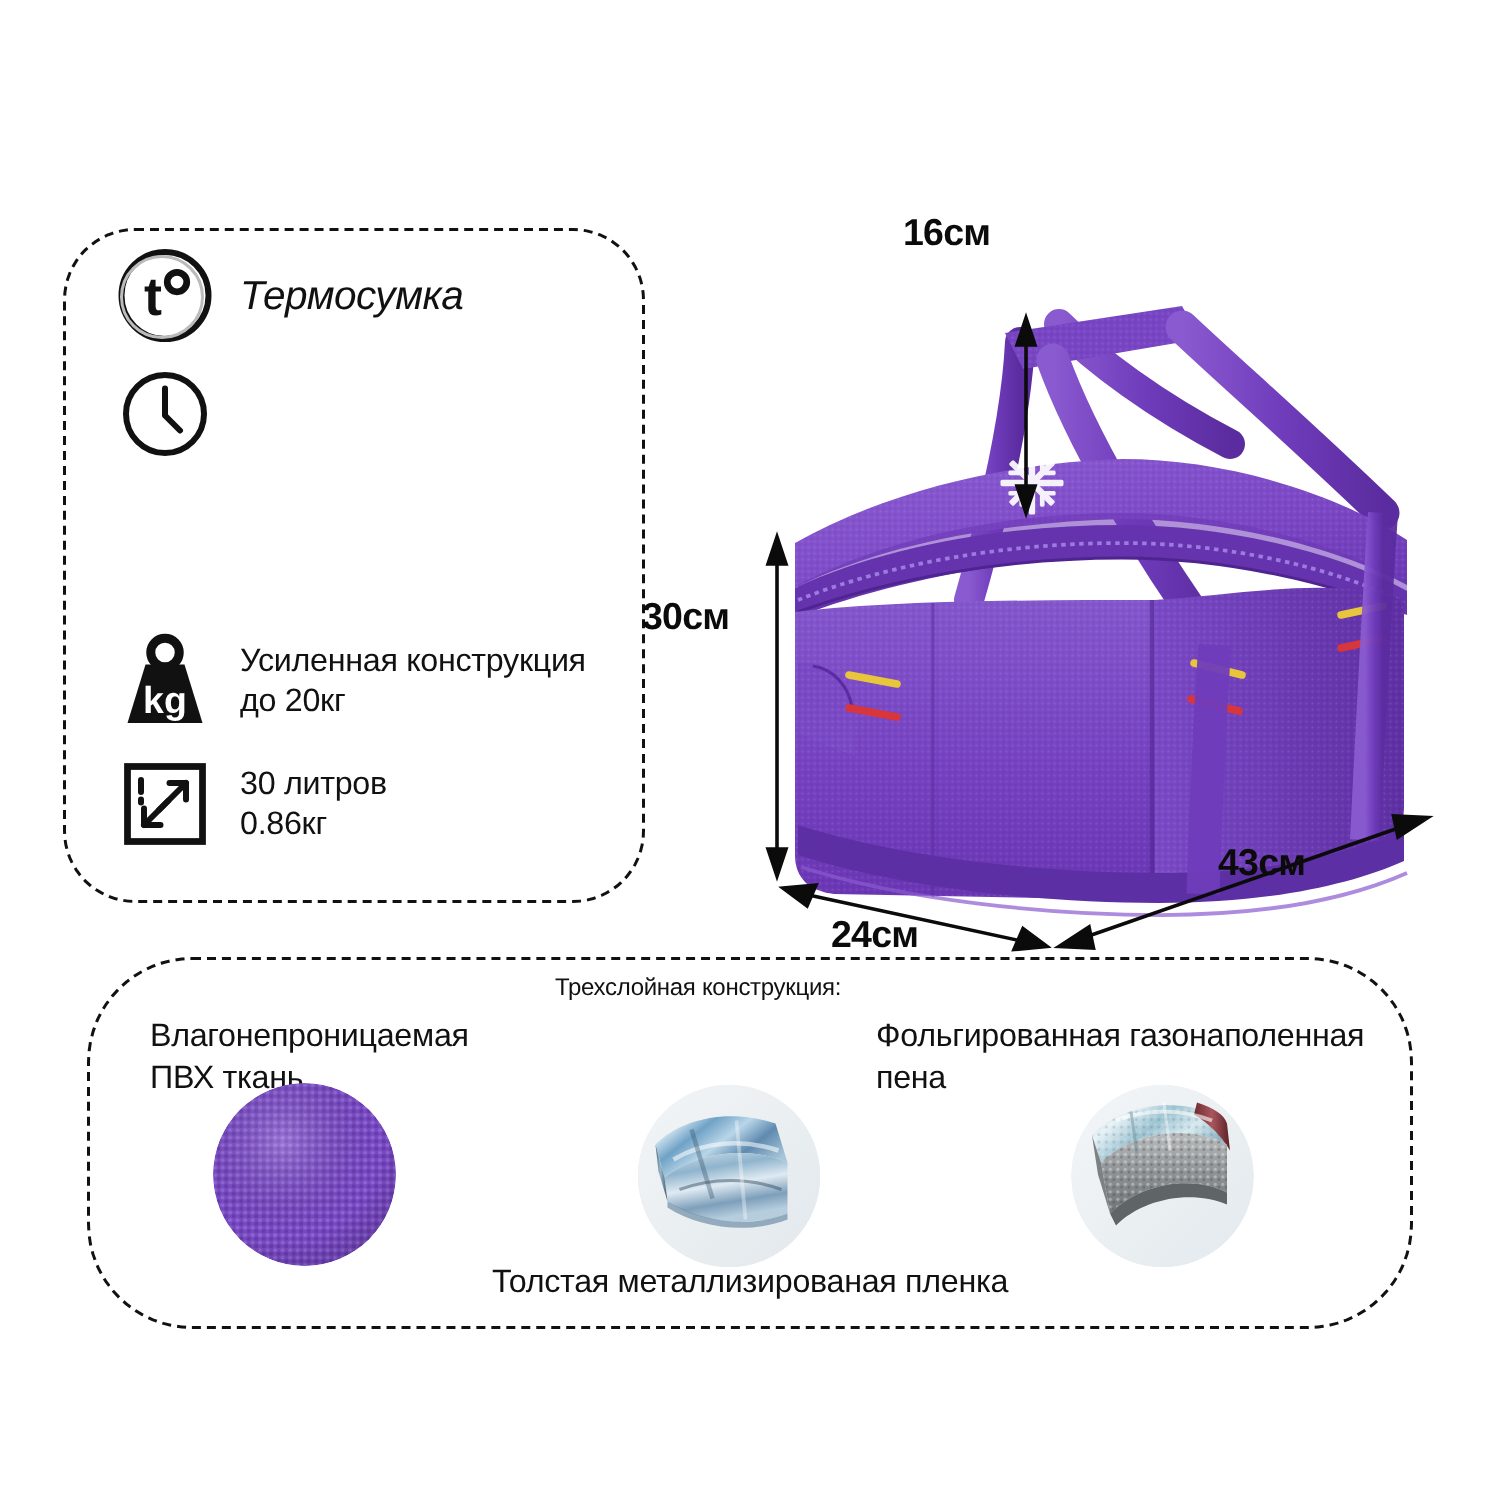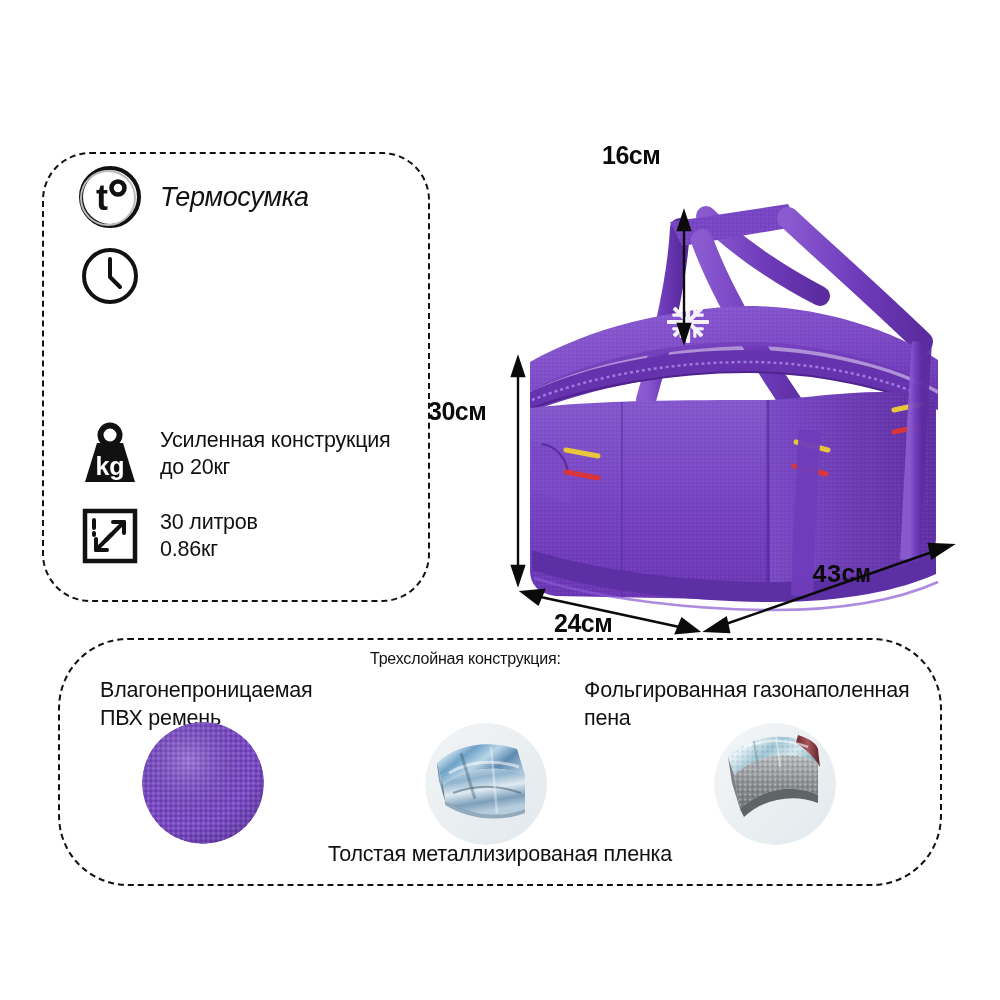--- a/index.html
+++ b/index.html
@@ -87,21 +87,21 @@
     position: absolute;
     font-size: 25px;
     font-weight: 700;
     letter-spacing: -0.5px;
     color: #0b0b0b;
     white-space: nowrap;
   }
   #dim-16 { left: 602px; top: 141px; }
   #dim-30 { left: 428px; top: 385px; margin-top: 12px; }
   #dim-24 { left: 554px; top: 588px; margin-top: 21px; }
-  #dim-43 { left: 812px; top: 561px; font-family: Liberation Mono, monospace; }
+  #dim-43 { left: 812px; top: 561px; }
 
   
   #layers-heading {
     position: absolute;
     left: 370px;
     top: 650px;
     font-size: 16px;
     letter-spacing: -0.2px;
     color: #111111;
     white-space: nowrap;
@@ -359,21 +359,21 @@
 <div class="dim-label" id="dim-16">16см</div>
 <div class="dim-label" id="dim-30">30см</div>
 <div class="dim-label" id="dim-24">24см</div>
 <div class="dim-label" id="dim-43">43см</div>
 
 <div class="panel" id="layers-panel"></div>
 
 <div id="layers-heading">Трехслойная конструкция:</div>
 
 <div class="layer-caption" id="cap-pvc">Влагонепроницаемая
-ПВХ ремень</div>
+ПВХ ткань</div>
 <div class="layer-caption" id="cap-foam">Фольгированная газонаполенная
 пена</div>
 <div class="layer-caption" id="cap-film">Толстая металлизированая пленка</div>
 
 <div class="swatch" id="swatch-pvc">
   <svg width="122" height="122" viewBox="0 0 122 122">
     <defs>
       <pattern id="pvcweave" width="5" height="5" patternUnits="userSpaceOnUse">
         <rect width="5" height="5" fill="#7b4bc6"></rect>
         <circle cx="1.4" cy="1.4" r="1.3" fill="#9268da"></circle>

